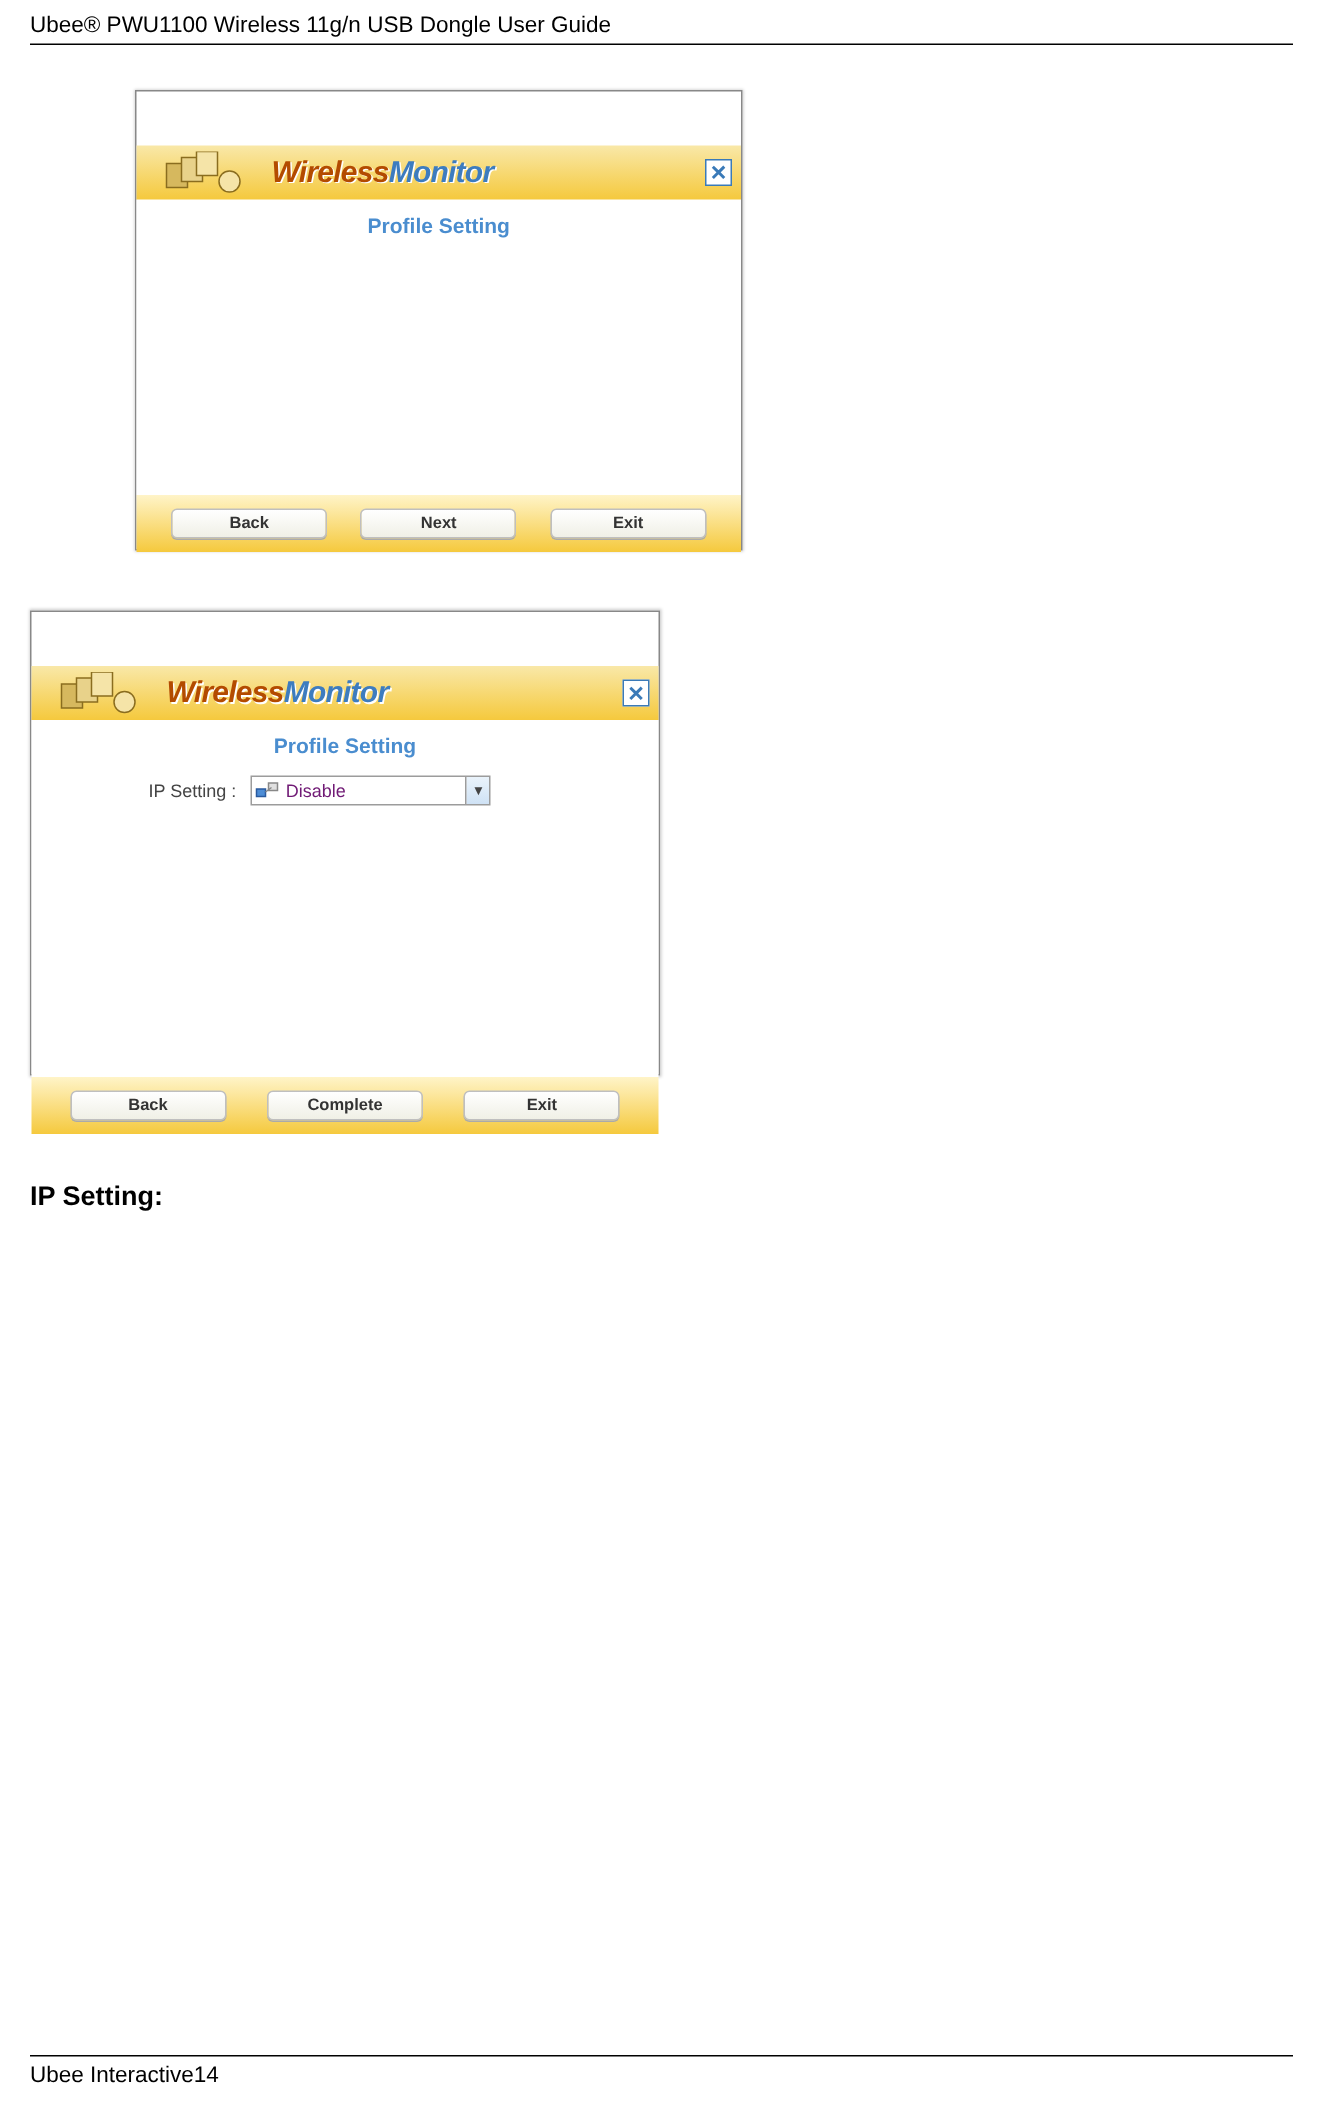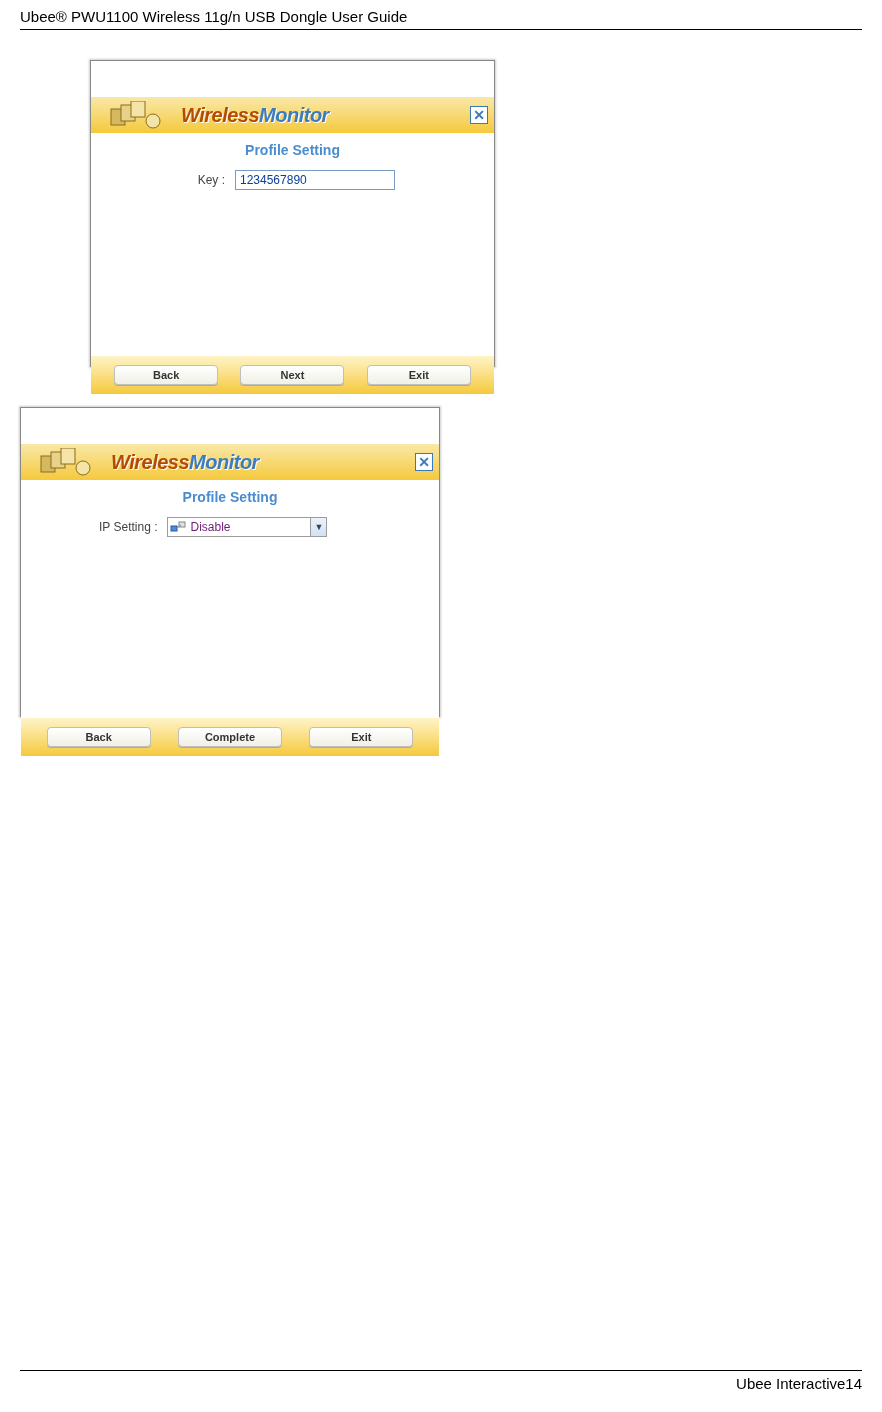--- a/index.html
+++ b/index.html
@@ -200,21 +200,21 @@
       margin-bottom: 10px;
     }
     .footer {
       position: absolute;
       bottom: 20px;
       left: 20px;
       right: 20px;
       border-top: 1px solid #000;
       padding-top: 4px;
       display: flex;
-      justify-content: flex-end;
+      justify-content: flex-start;
       font-size: 15px;
     }
   </style>
 </head>
 <body>
 
 <div class="header">Ubee® PWU1100 Wireless 11g/n USB Dongle User Guide</div>
 
 <div class="content">
 
@@ -229,24 +229,20 @@
       </svg>
       <div class="app-title">
         <span class="w1">Wireless</span><span class="w2">Monitor</span>
       </div>
       <div class="close-btn">✕</div>
     </div>
     <div class="window-body">
       <div class="subtitle-box">
         <span class="subtitle">Profile Setting</span>
       </div>
-      <div class="form-row">
-        <span class="form-label">Key :</span>
-        <input class="text-input ti1" type="text" value="1234567890" style="">
-      </div>
       <div class="body-space-1"></div>
     </div>
     <div class="bottom-bar">
       <div class="win-btn">Back</div>
       <div class="win-btn">Next</div>
       <div class="win-btn">Exit</div>
     </div>
   </div>
 
   
@@ -283,19 +279,22 @@
       </div>
       <div class="body-space-2"></div>
     </div>
     <div class="bottom-bar">
       <div class="win-btn">Back</div>
       <div class="win-btn">Complete</div>
       <div class="win-btn">Exit</div>
     </div>
   </div>
 
+  <div class="section-label">
+    <span class="bold">IP Setting</span><span>:</span>
+  </div>
 
 </div>
 
 <div class="footer">
   <span>Ubee Interactive</span>
   <span>14</span>
 </div>
 
 </body></html>

